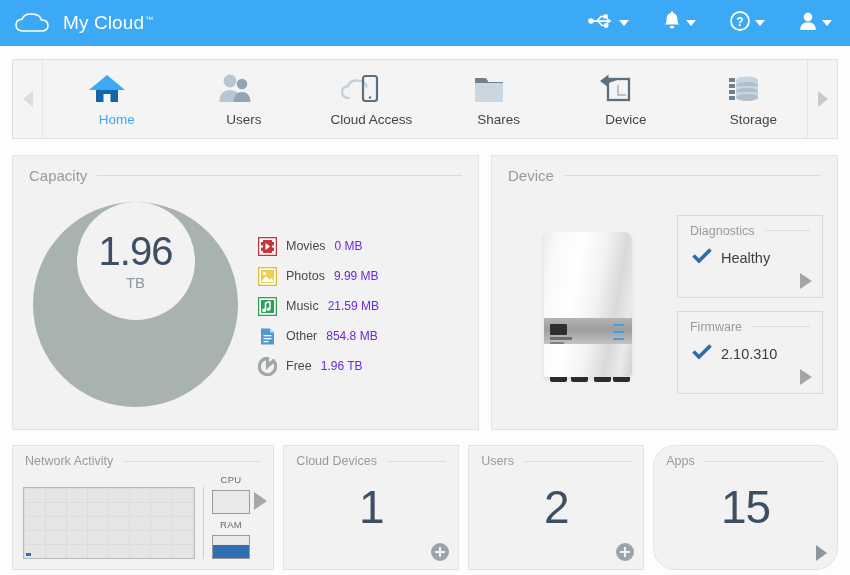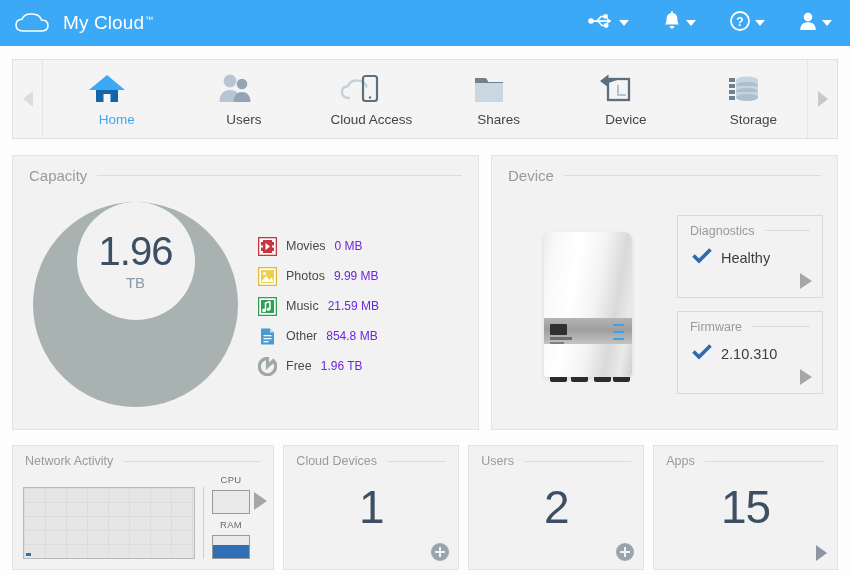--- a/index.html
+++ b/index.html
@@ -157,21 +157,21 @@
     border-left: 12px solid #a6a6a6;
     cursor: pointer;
   }
 
   
   .row2 { display: flex; gap: 9px; padding: 0 12px; margin-top: 11px; }
   .widget { height: 125px; position: relative; }
   .w-net { width: 264px; }
   .w-cloud { width: 177px; }
   .w-users { width: 177px; }
-  .w-apps { width: 186px; }
+  .w-apps { width: 186px; border-radius: 22px; }
 
   .net-body { display: flex; padding: 6px 10px 0 10px; gap: 8px; align-items: flex-end; }
   .net-graph {
     width: 172px; height: 72px;
     background:
       repeating-linear-gradient(90deg, #dcdcdc 0 1px, transparent 1px 21px),
       repeating-linear-gradient(180deg, #dcdcdc 0 1px, transparent 1px 14px),
       #e6e6e6;
     border: 1px solid #b9b9b9;
     position: relative;

